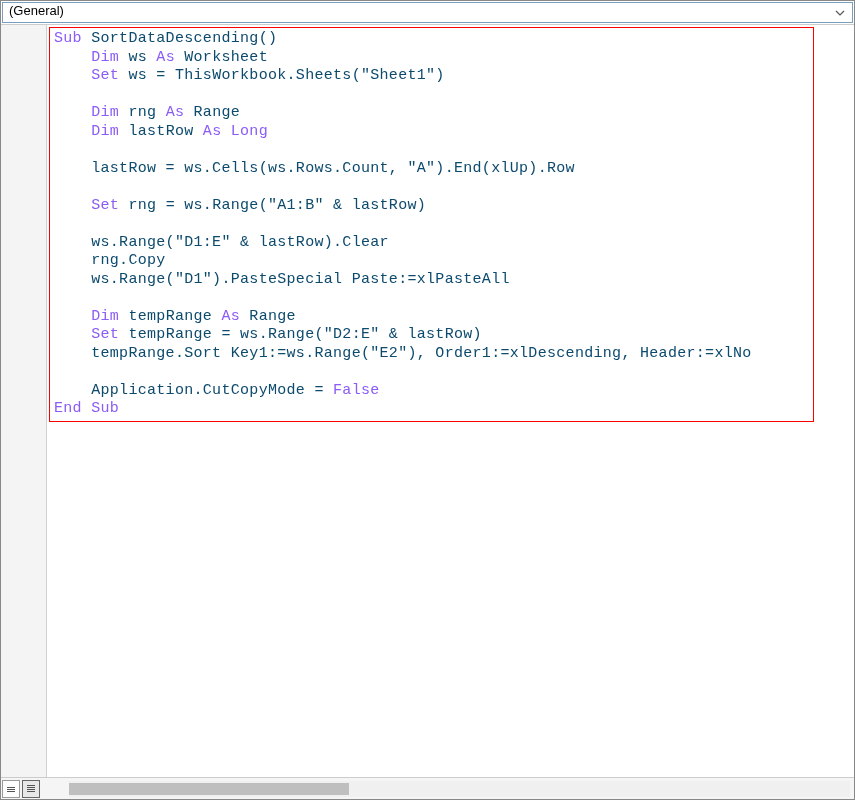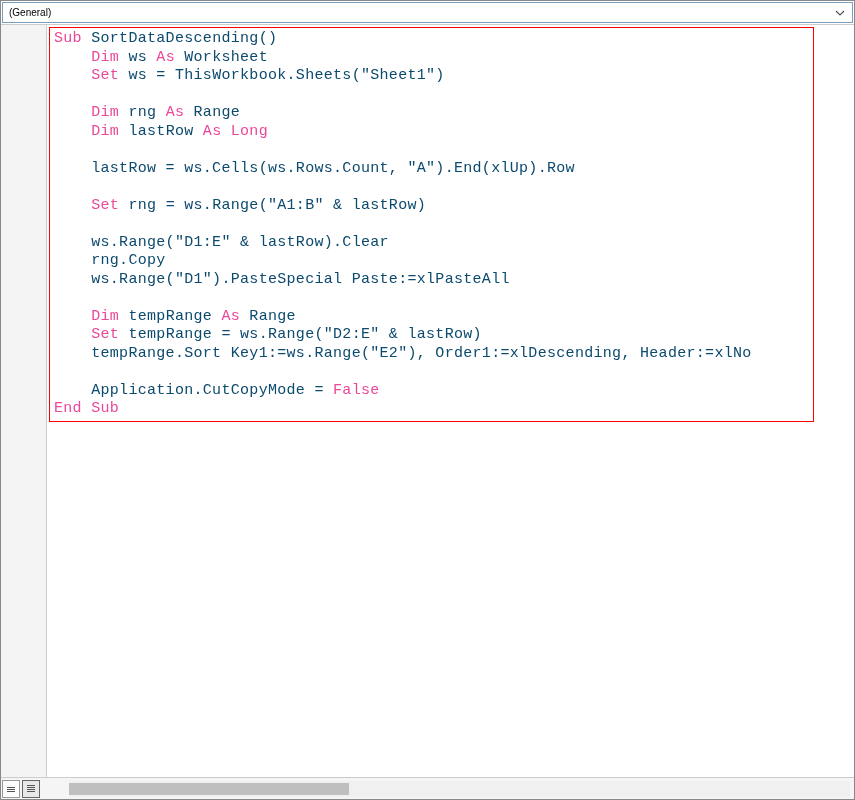--- a/index.html
+++ b/index.html
@@ -25,23 +25,22 @@
     display: flex;
     align-items: stretch;
     border-bottom: 1px solid #ccc;
     background: #fff;
   }
   .dropdown {
     flex: 1;
     border: 1px solid #7a9ebd;
     background: #fff;
     display: flex;
-    align-items: center;
     padding: 0 6px;
-    font-size: 10px;
+    font-size: 13px;
     color: #000;
     position: relative;
     margin: 1px;
   }
   .dropdown .chevron {
     position: absolute;
     right: 4px;
     top: 50%;
     transform: translateY(-50%);
     width: 16px;
@@ -76,21 +75,21 @@
     right: 40px;
     border: 1px solid #ff0000;
     padding: 2px 4px;
     font-family: Consolas, "Courier New", monospace;
     font-size: 15px;
     line-height: 18.5px;
     color: #000;
     white-space: pre;
     letter-spacing: 0.3px;
   }
-  .kw { color: #ec4899; }
+  .kw { color: #8b5cf6; }
   .txt { color: #0c4a6e; }
   .bottom {
     height: 22px;
     display: flex;
     align-items: center;
     background: #f5f5f5;
     border-top: 1px solid #ccc;
   }
   .view-btn {
     width: 18px;

